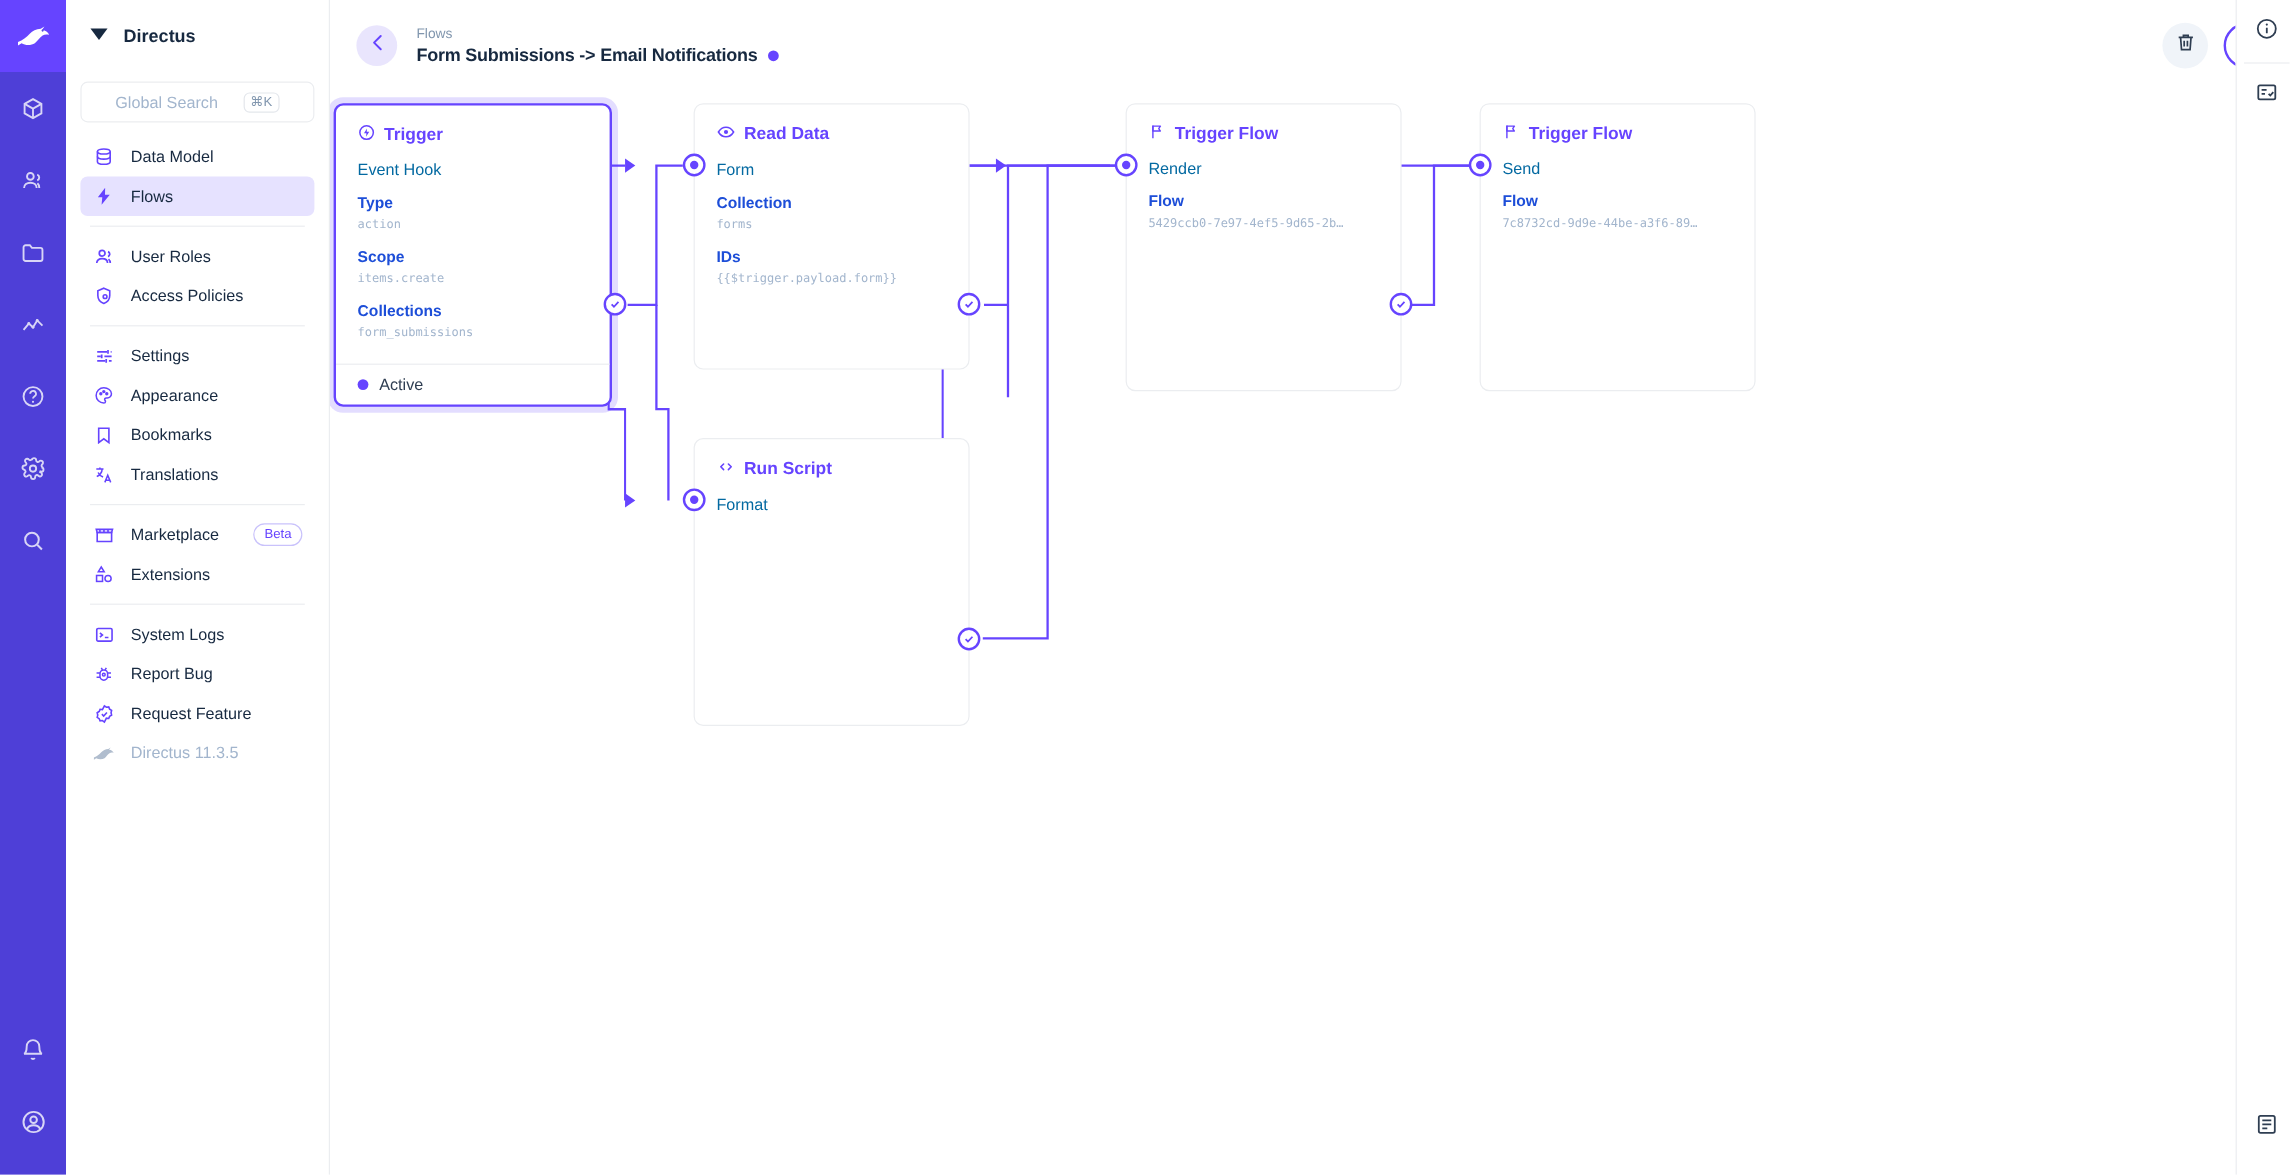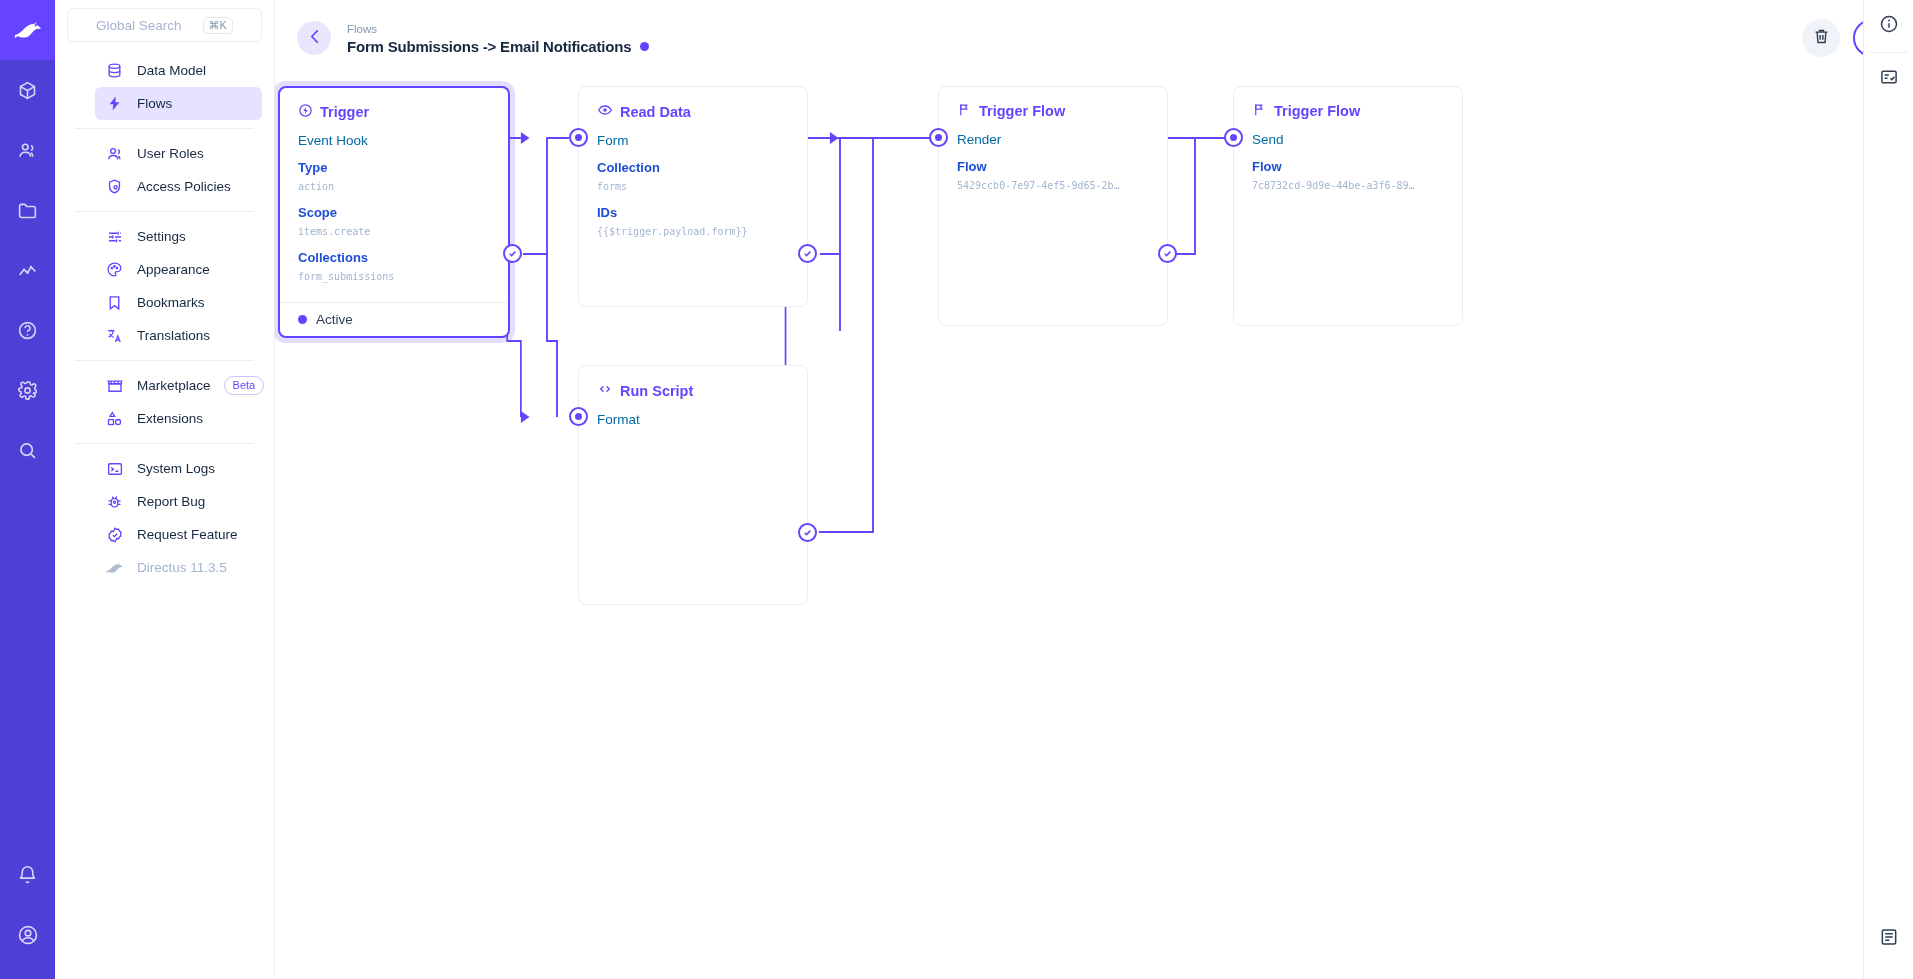--- a/index.html
+++ b/index.html
@@ -45,21 +45,21 @@
   .nav-search-wrap { padding: 8px 12px 12px 12px; }
   .nav-search {
     height: 34px; border: 1px solid #ebedf0; border-radius: 6px;
     display: flex; align-items: center; justify-content: center; gap: 21px;
     color: #a2b5cd; font-size: 13.5px; cursor: text; background:#fff;
   }
   .kbd {
     border: 1px solid #e4e7ec; border-radius: 5px; font-size: 11px;
     padding: 2px 5px; color: #8196ae; background:#fff; line-height:1;
   }
-  .nav-group { padding: 0 12px; margin-left: 28px; }
+  .nav-group { padding: 0 12px; }
   .nav-item {
     height: 33px; display: flex; align-items: center; gap: 13px;
     padding: 0 10px; border-radius: 6px; font-size: 13.5px;
     color: #172940; cursor: pointer; position: relative;
   }
   .nav-item .ico { width: 19px; height: 19px; display:flex; align-items:center; justify-content:center; color: #6644ff; flex:0 0 19px;}
   .nav-item.active { background: #e6e2ff; }
   .nav-item.muted { color: #a2b5cd; }
   .nav-item.muted .ico { color: #b0bdce; }
   .nav-sep { height: 1px; background: #ebedf0; margin: 8px 20px; }
@@ -221,20 +221,28 @@
         <svg width="22" height="22" viewBox="0 0 24 24" fill="none" stroke="currentColor" stroke-width="1.8">
             <circle cx="12" cy="12" r="9.2"></circle>
             <circle cx="12" cy="10" r="3"></circle>
             <path d="M5.8 18.6c1.2-2.3 3.5-3.6 6.2-3.6s5 1.3 6.2 3.6"></path>
           </svg>
       </div>
     </div>
   </div>
 
   <div class="navbar">
+    <div class="nav-brand">
+      <span>
+        <svg width="19" height="19" viewBox="0 0 24 24">
+            <path d="M3 6h18l-9 12z" fill="#172940"></path>
+          </svg>
+      </span>
+      <span>Directus</span>
+    </div>
 
     <div class="nav-search-wrap">
       <div class="nav-search">
         <span>Global Search</span>
         <span class="kbd">⌘K</span>
       </div>
     </div>
 
     <div class="nav-group">
       <div class="nav-item">

